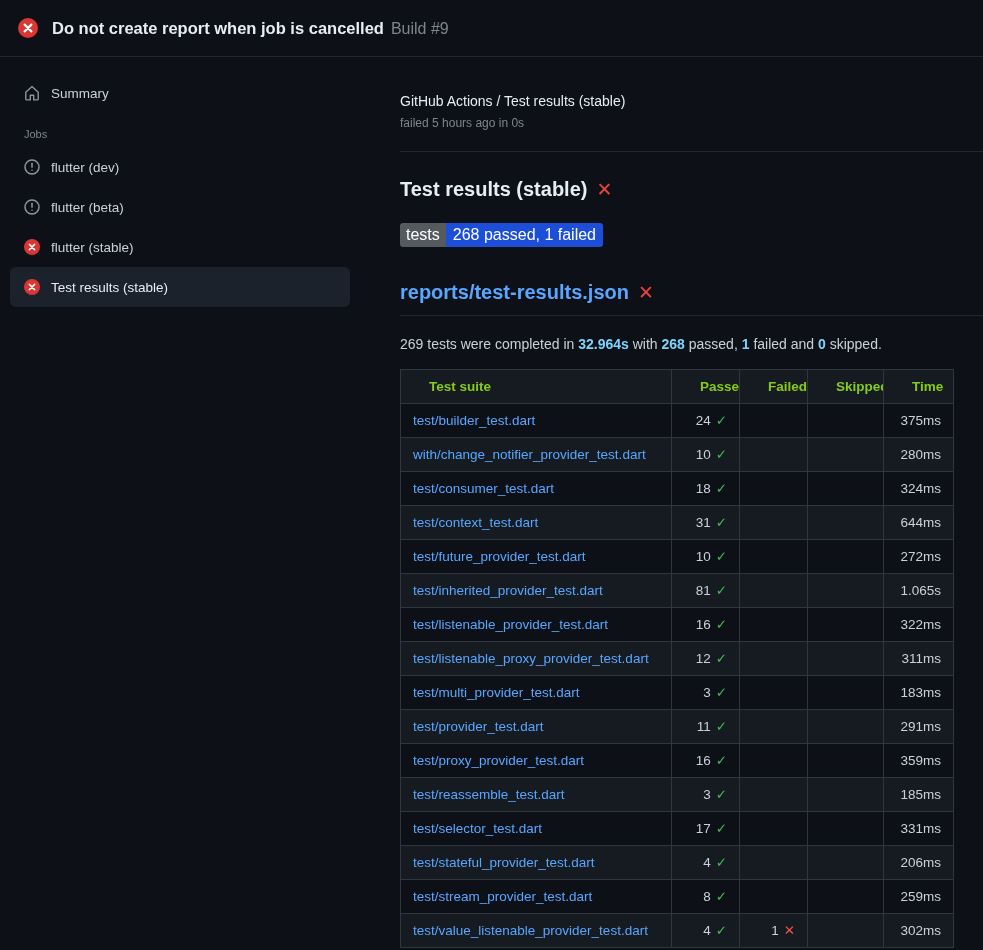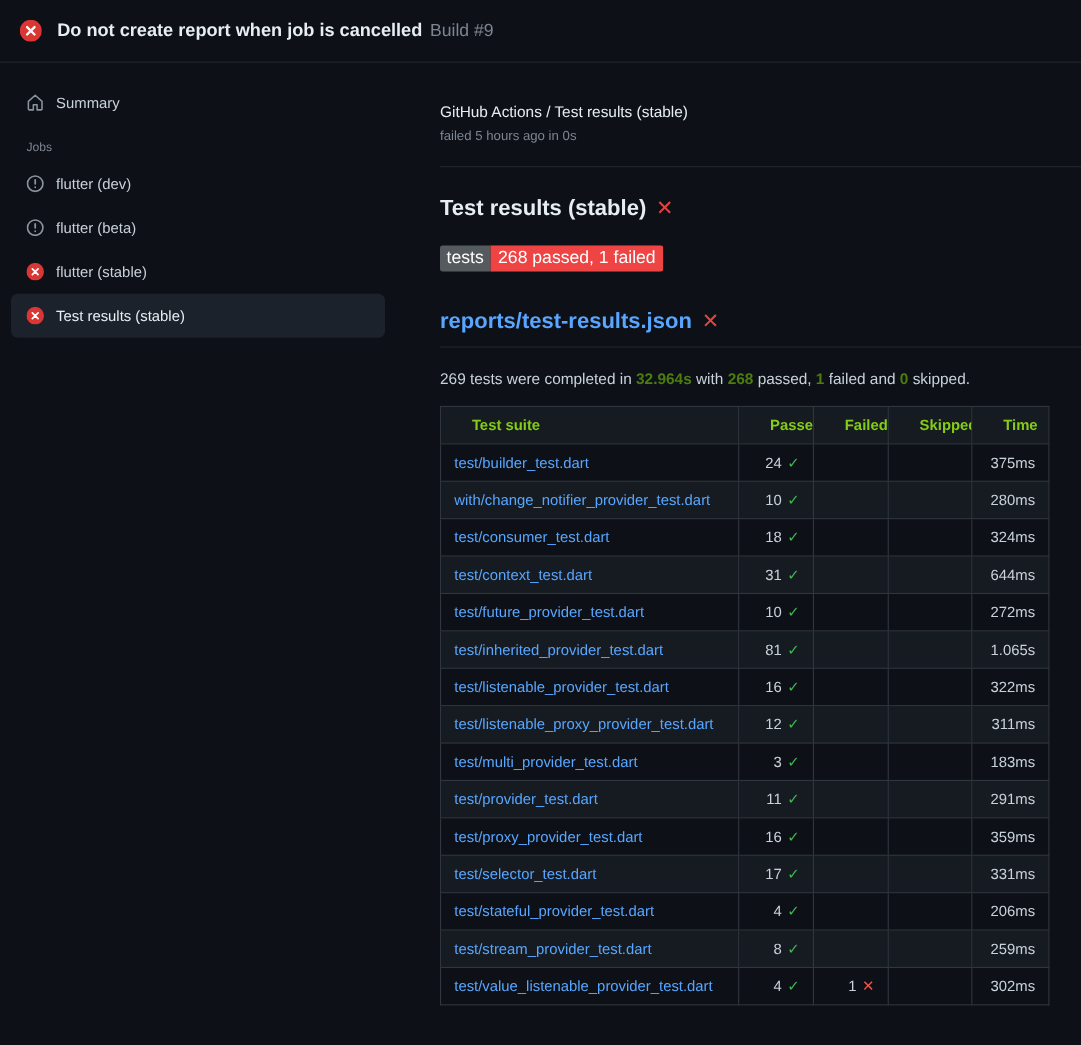--- a/index.html
+++ b/index.html
@@ -44,31 +44,31 @@
     margin-top: 26px; font-size: 20px; font-weight: 700; color: #e6edf3;
     display: flex; align-items: center; gap: 9px;
   }
   .x-mark { color: #e5443d; font-weight: 900; font-size: 19px; line-height: 1; }
 
   .badge {
     display: inline-flex; margin-top: 22px; font-size: 16px; line-height: 1;
     border-radius: 3px; overflow: hidden; color: #fff;
   }
   .badge .badge-label { background: #555a5f; padding: 4px 6px; }
-  .badge .badge-value { background: #ef4444; padding: 4px 7px; }
+  .badge .badge-value { background: #1d4ed8; padding: 4px 7px; }
 
   .report-title {
     margin-top: 34px; font-size: 20px; font-weight: 700; color: #58a6ff;
     display: flex; align-items: center; gap: 9px;
     padding-bottom: 11px; border-bottom: 1px solid #21262d;
     cursor: pointer;
   }
 
   .summary-line { margin-top: 20px; font-size: 14px; color: #c9d1d9; }
-  .summary-line strong { color: #4d7c0f; }
+  .summary-line strong { color: #7dd3fc; }
 
   
   table.results {
     margin-top: 17px; border-collapse: collapse;
     font-size: 13.5px; table-layout: fixed; width: 553px;
   }
   .results th, .results td {
     border: 1px solid #30363d; padding: 8px 12px; line-height: 17px;
     overflow: hidden; white-space: nowrap;
   }
@@ -267,20 +267,27 @@
             <td class="col-time">291ms</td>
           </tr>
           <tr>
             <td class=""><a class="suite-link">test/proxy_provider_test.dart</a></td>
             <td class="col-num">16<span class="check">✓</span></td>
             <td class="col-num"></td>
             <td class=""></td>
             <td class="col-time">359ms</td>
           </tr>
           <tr>
+            <td class=""><a class="suite-link">test/reassemble_test.dart</a></td>
+            <td class="col-num">3<span class="check">✓</span></td>
+            <td class="col-num"></td>
+            <td class=""></td>
+            <td class="col-time">185ms</td>
+          </tr>
+          <tr>
             <td class=""><a class="suite-link">test/selector_test.dart</a></td>
             <td class="col-num">17<span class="check">✓</span></td>
             <td class="col-num"></td>
             <td class=""></td>
             <td class="col-time">331ms</td>
           </tr>
           <tr>
             <td class=""><a class="suite-link">test/stateful_provider_test.dart</a></td>
             <td class="col-num">4<span class="check">✓</span></td>
             <td class="col-num"></td>

